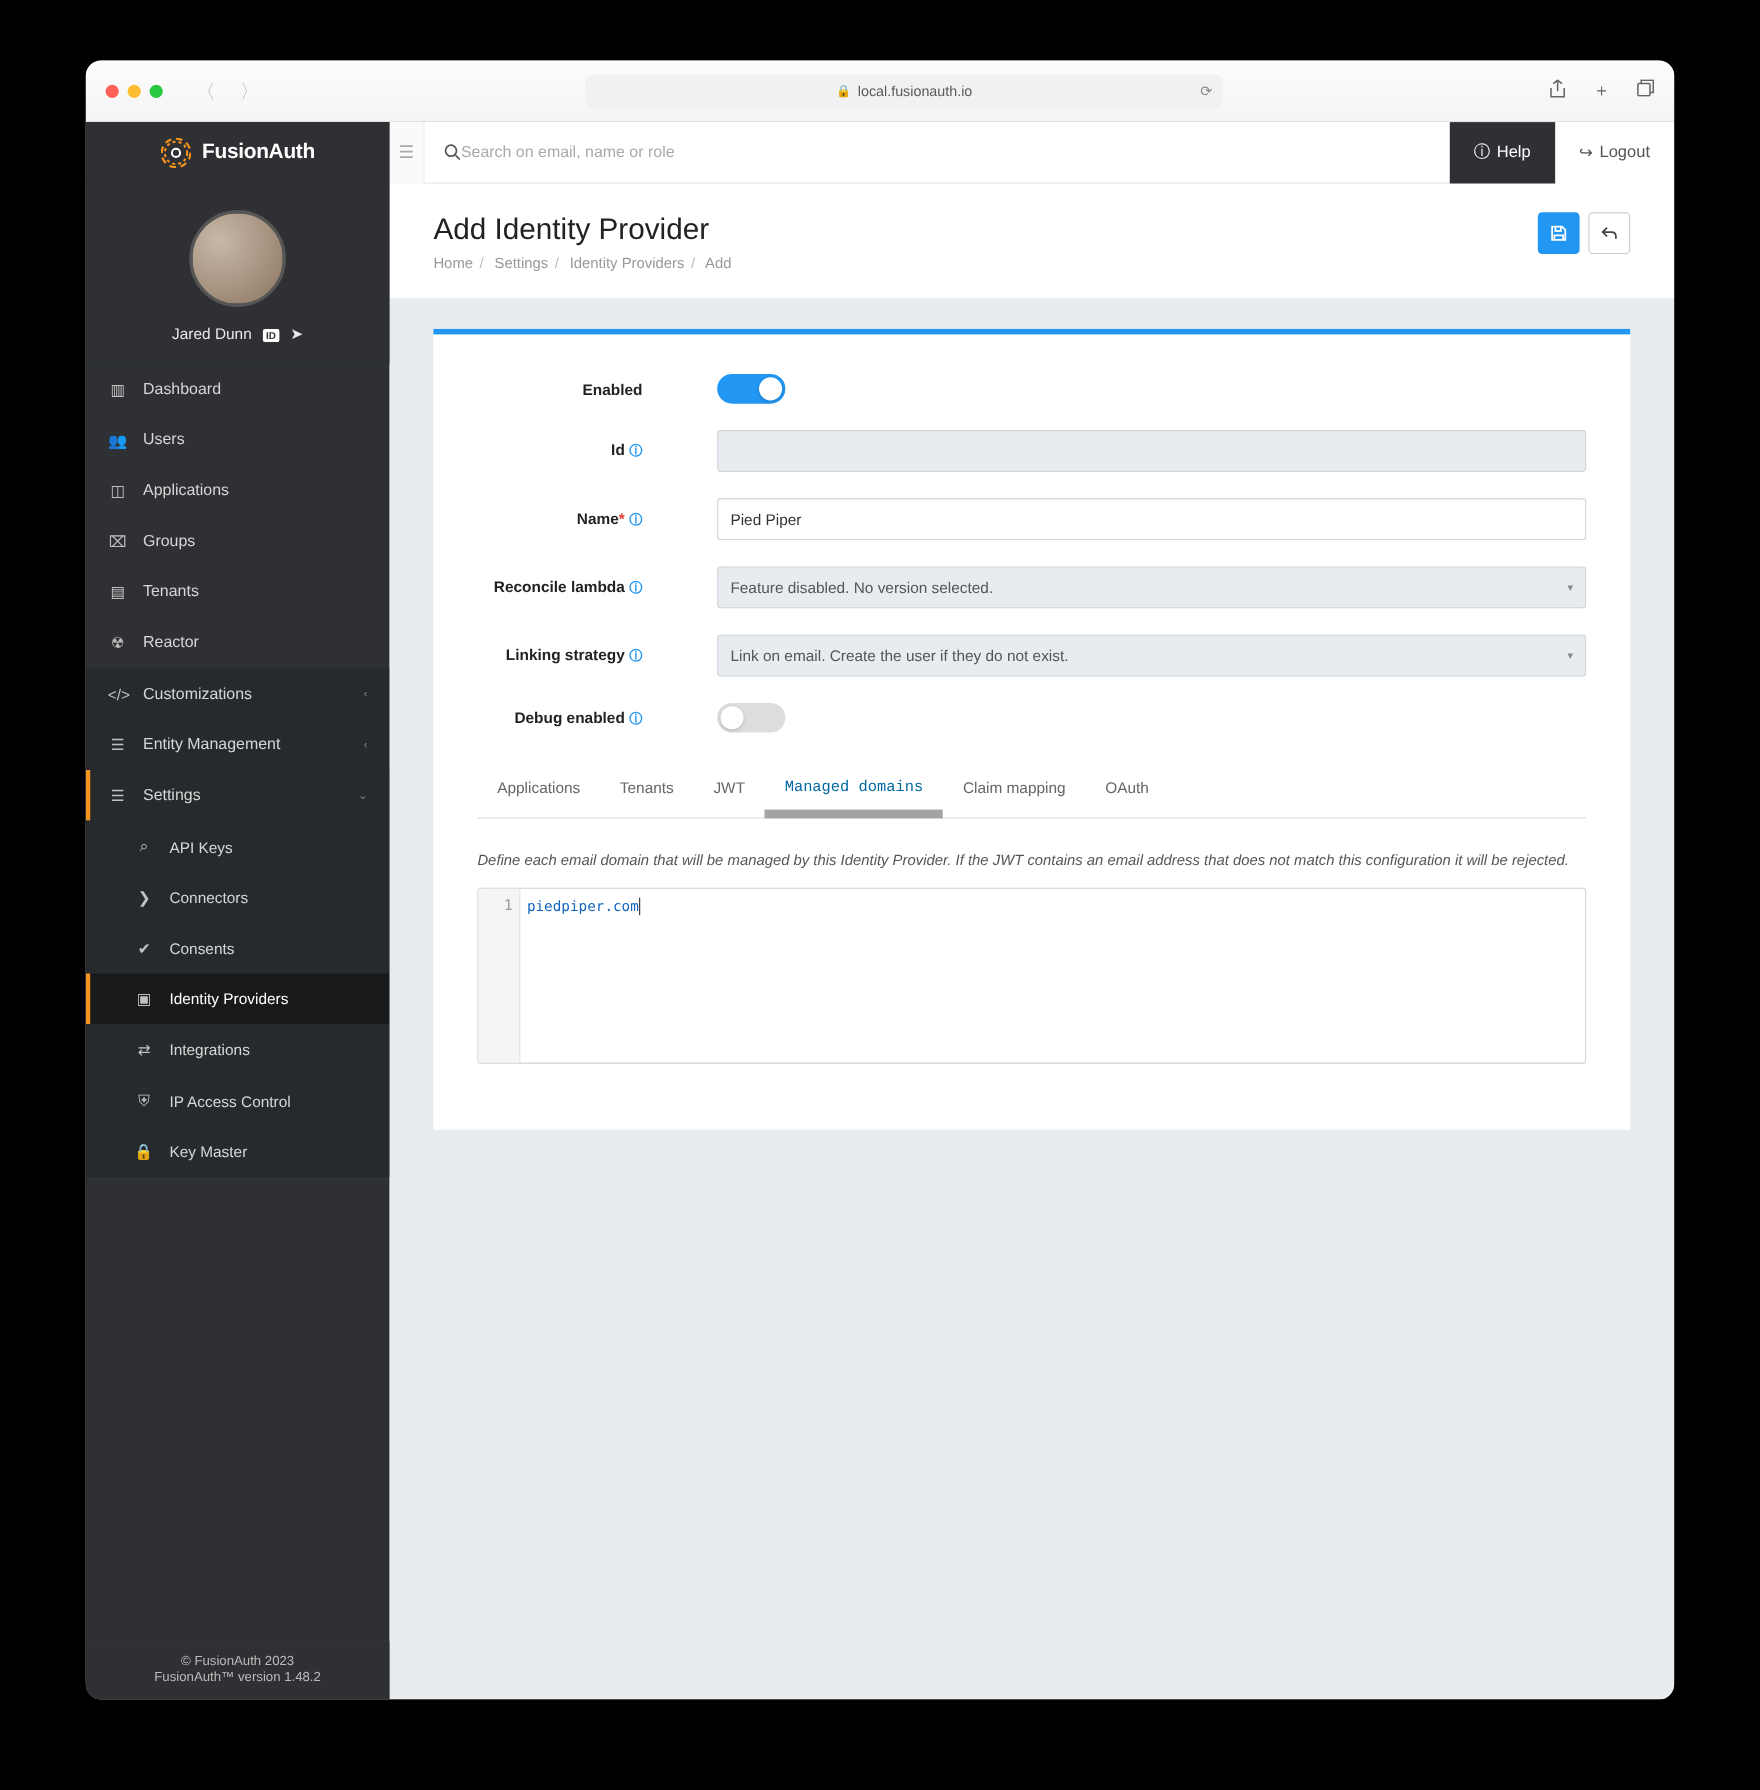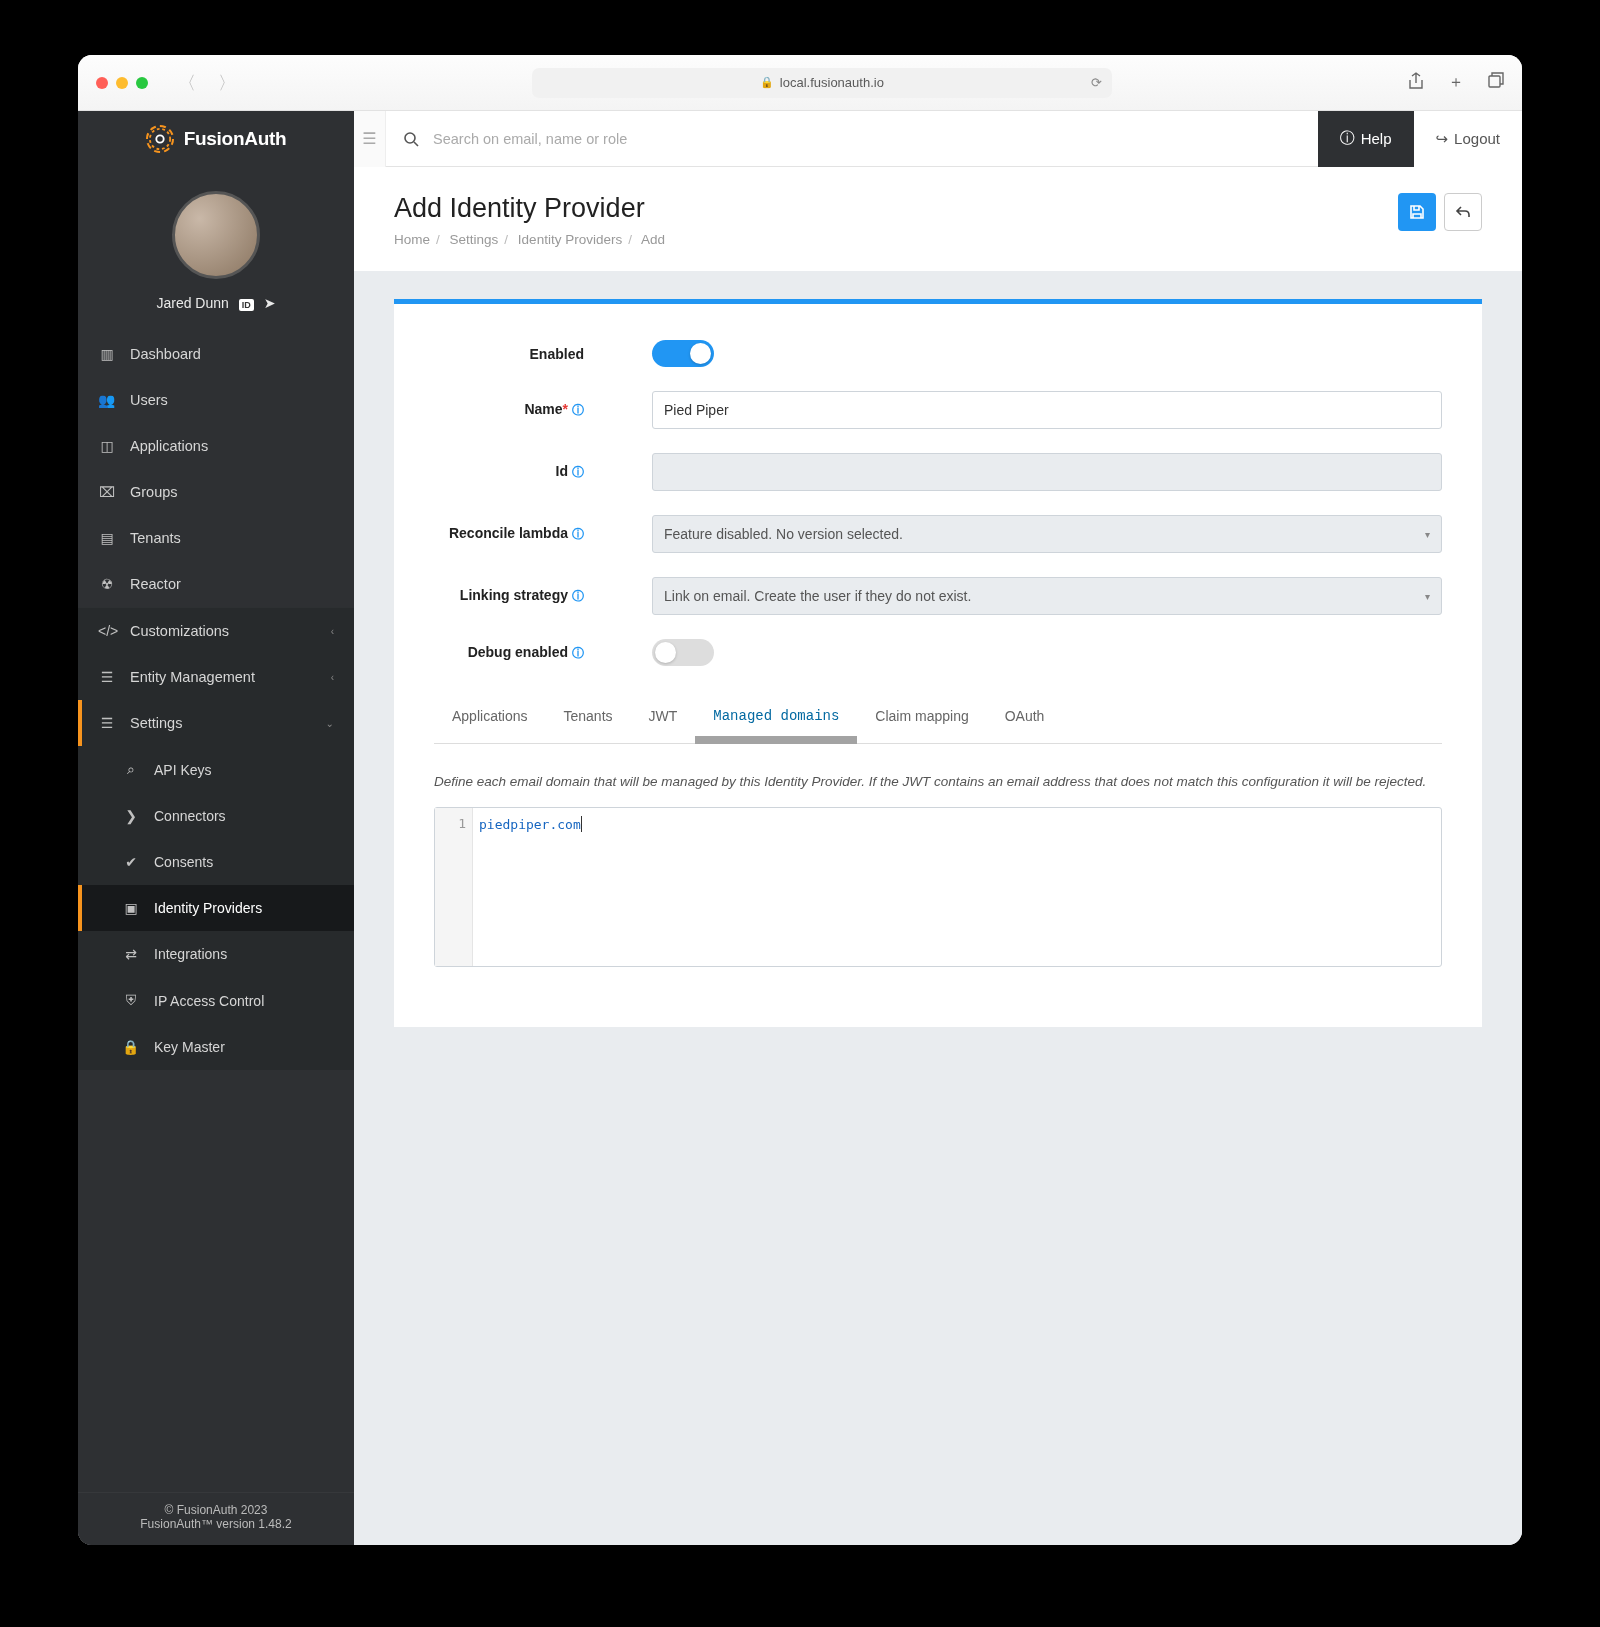--- a/index.html
+++ b/index.html
@@ -44,21 +44,21 @@
 .sub-item:not(.active)::before { display:none;}
 .sub-item.plain { background:#2e3033;}
 .sub-item.plain.dark{ background:#272a2c;}
 
 .footer { text-align:center; font-size:12px; color:#bbb; padding: 10px 0 14px; background:#2e3033; border-top:1px solid rgba(255,255,255,0.04);}
 
 
 .main { flex:1; display:flex; flex-direction:column; background:#e9ecef;}
 .topbar { height:56px; background:#fff; border-bottom:1px solid #e3e3e3; display:flex; align-items:center;}
 .toggle-side{ width:32px; height:56px; display:flex;align-items:center;justify-content:center;color:#aaa; background:#fafafa; border-right:1px solid #eee;}
-.search-wrap{ flex:1; display:flex; align-items:flex-end; padding:0 18px; gap:14px;}
+.search-wrap{ flex:1; display:flex; align-items:flex-start; padding:0 18px; }
 .search-wrap .sicon{ color:#888;}
 .search-wrap input { border:none; outline:none; font-size:14.5px; width:300px; color:#333;}
 .search-wrap input::placeholder{color:#aaa;}
 .help-btn { background:#2e3033; color:#fff; height:56px; padding:0 22px; display:flex; align-items:center; gap:6px; font-size:15px;}
 .logout-btn { background:#fff; color:#555; height:56px; padding:0 22px; display:flex; align-items:center; gap:6px; font-size:15px;}
 
 .page-head { background:#fff; padding: 26px 40px 24px; display:flex; align-items:flex-start; justify-content:space-between;}
 .page-head h1{ font-size:27px; font-weight:500; color:#222; margin-bottom:8px;}
 .crumbs{ font-size:13.5px; color:#999;}
 .crumbs span{ margin:0 6px; color:#bbb;}
@@ -287,27 +287,27 @@
           <div class="form-row">
             <div class="form-label"><span>Enabled</span></div>
             <div class="form-ctrl">
                 <div class="toggle">
                   <div class="knob"></div>
                 </div>
               </div>
           </div>
 
           <div class="form-row">
+            <div class="form-label"><span>Id</span><span class="info">ⓘ</span></div>
+            <div class="form-ctrl"><input class="input readonly" readonly="" value="" style=""></div>
+          </div>
+
+          <div class="form-row">
             <div class="form-label"><span>Name</span><span class="req">*</span><span class="info">ⓘ</span></div>
             <div class="form-ctrl"><input class="input" value="Pied Piper" style=""></div>
-          </div>
-
-          <div class="form-row">
-            <div class="form-label"><span>Id</span><span class="info">ⓘ</span></div>
-            <div class="form-ctrl"><input class="input readonly" readonly="" value="" style=""></div>
           </div>
 
           <div class="form-row">
             <div class="form-label"><span>Reconcile lambda</span><span class="info">ⓘ</span></div>
             <div class="form-ctrl">
                 <div class="select">
                   <span>Feature disabled. No version selected.</span>
                   <span class="caret">▾</span>
                 </div>
               </div>

